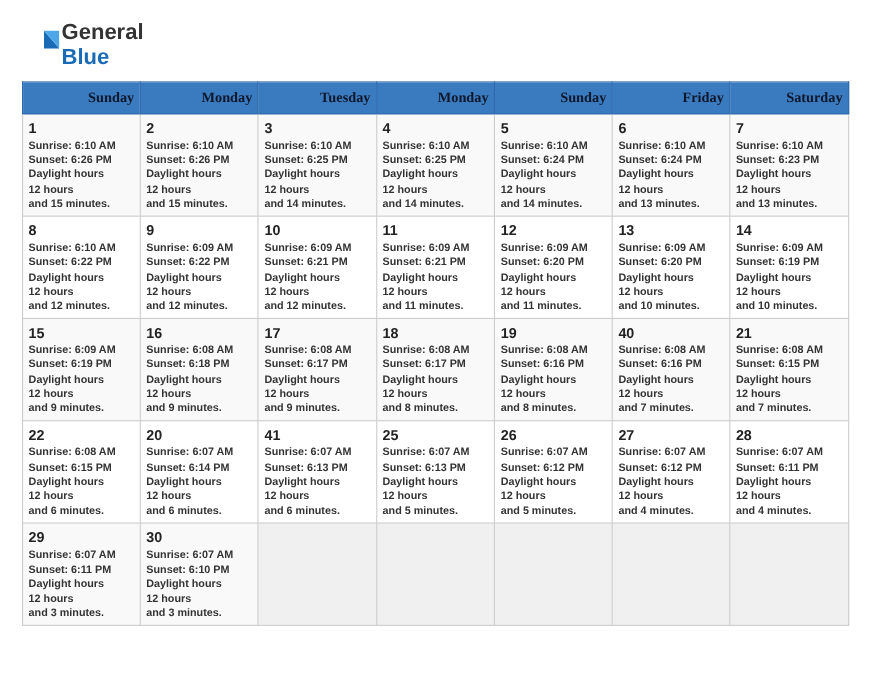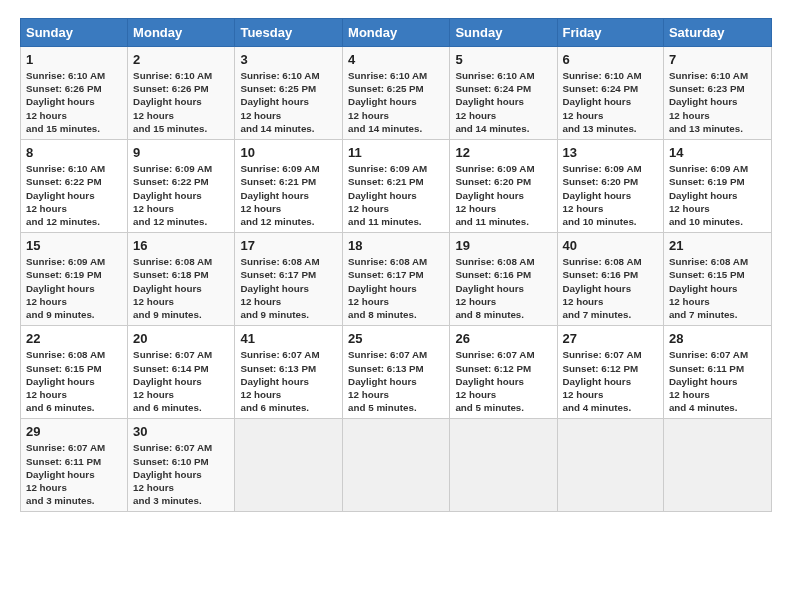--- a/index.html
+++ b/index.html
@@ -45,26 +45,27 @@
       color: #444;
       margin-top: 2px;
     }
     .calendar {
       width: 100%;
       border-collapse: collapse;
       font-size: 10.5px;
     }
     .calendar thead th {
       background: #3a7abf;
-      color: #ffffff;
+      color: #0f172a;
       padding: 6px 5px;
-      text-align: left;
+      text-align: right;
       font-size: 13px;
       font-weight: bold;
       border: 1px solid #2e6aad;
+      font-family: Liberation Serif, serif;
     }
     .calendar tbody td {
       vertical-align: top;
       padding: 5px 5px 4px 5px;
       border: 1px solid #ccc;
       width: 113px;
       height: 88px;
       color: #222;
     }
     .calendar tbody tr:nth-child(odd) td {
@@ -86,20 +87,40 @@
       font-weight: bold;
     }
     .empty-cell {
       background: #f0f0f0 !important;
     }
   </style>
 </head>
 <body>
 
 <div class="page">
+  <div class="header">
+    <div class="logo">
+      <div class="logo-line">
+        <svg width="34" height="34" viewBox="0 0 34 34">
+          <rect x="0" y="0" width="34" height="34" fill="none"></rect>
+          <polygon points="20,4 34,20 20,20" fill="#1a6bb5"></polygon>
+          <polygon points="20,4 34,4 34,20" fill="#4da6e8"></polygon>
+          <rect x="0" y="0" width="20" height="34" fill="none"></rect>
+        </svg>
+        <div>
+          <span style="font-size:20px;font-weight:bold;color:#333;">General</span><br>
+          <span style="font-size:20px;font-weight:bold;color:#1a6bb5;">Blue</span>
+        </div>
+      </div>
+    </div>
+    <div class="title-block">
+      <div class="month-title"></div>
+      <div class="location"></div>
+    </div>
+  </div>
 
   <table class="calendar">
     <thead>
       <tr>
         <th>Sunday</th>
         <th>Monday</th>
         <th>Tuesday</th>
         <th>Monday</th>
         <th>Sunday</th>
         <th>Friday</th>

